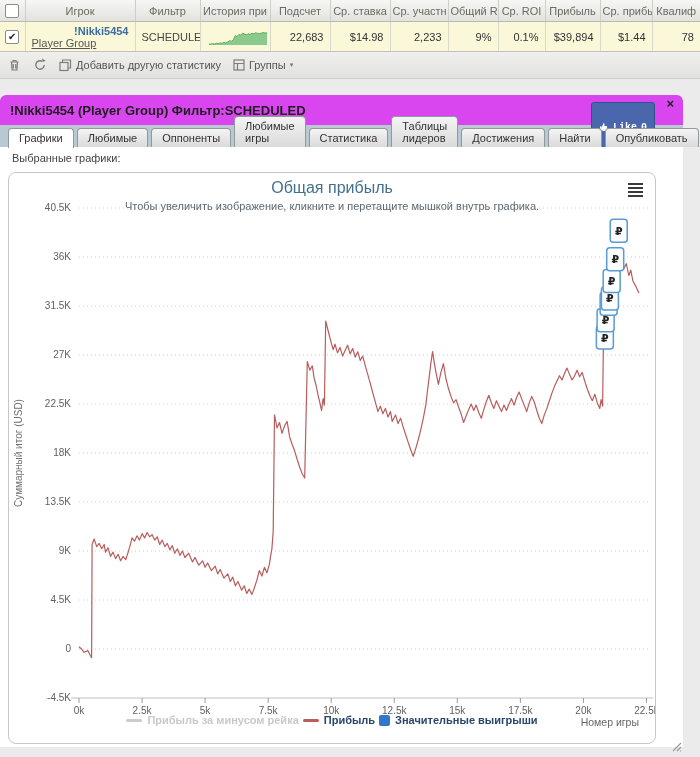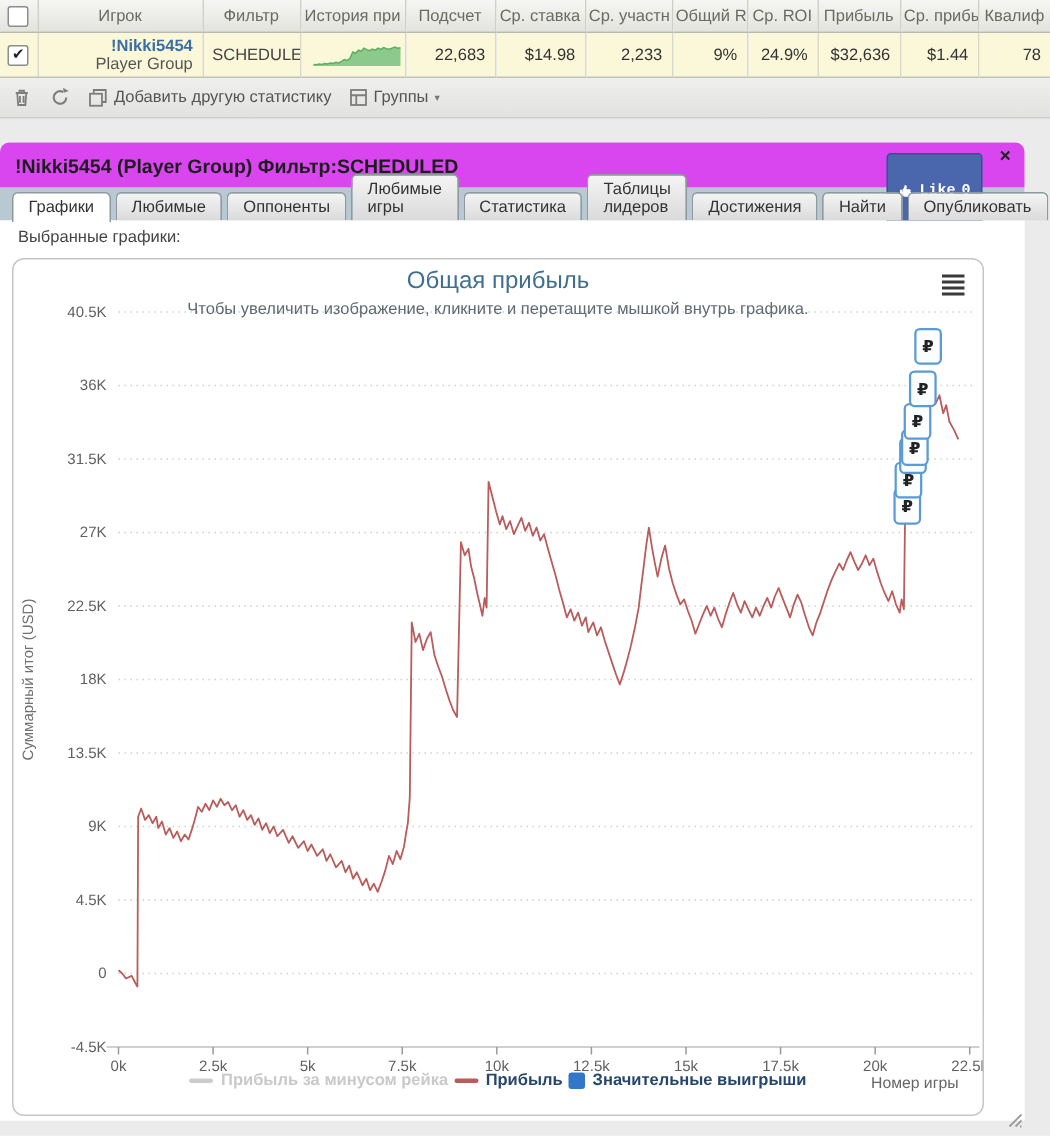--- a/index.html
+++ b/index.html
@@ -9,21 +9,21 @@
   .stats-table{position:absolute;top:0;left:0;width:700px;border-collapse:collapse;table-layout:fixed;background:#fff;}
   .stats-table th{height:21px;background:linear-gradient(#f6f6f4,#e2e2de);border-bottom:1px solid #b9b9b3;
        border-left:1px solid #cfcfc9;font-size:11px;font-weight:normal;color:#6b6b62;
        white-space:nowrap;overflow:hidden;padding:0 2px;}
   .stats-table td{height:29px;background:#fbf8da;border-bottom:1px solid #c2c2ba;border-left:1px solid #d8d8cc;
        font-size:11px;white-space:nowrap;overflow:hidden;padding:0 6px;}
   .stats-table th:first-child,.stats-table td:first-child{border-left:none;text-align:center;padding:0;}
   .num{text-align:right;color:#333;}
   .ctr{text-align:center;color:#444;}
   .player-link{color:#3a6ea5;font-weight:bold;font-size:11px;text-align:right;cursor:pointer;}
-  .player-sub{color:#555;font-size:11px;text-align:right;}
+  .player-sub{color:#555;font-size:11px;text-align:left;text-decoration:underline;}
   .cbx{display:inline-block;width:12px;height:12px;background:#fff;border:1px solid #8d8d8d;border-radius:2px;
        font-size:10px;line-height:12px;color:#222;text-align:center;vertical-align:middle;}
   
   .toolbar{position:absolute;top:52px;left:0;width:700px;height:27px;background:linear-gradient(#efefed,#e2e2e0);
        border-bottom:1px solid #cfcfcd;display:flex;align-items:center;gap:12px;padding-left:8px;box-sizing:border-box;
        font-size:11px;color:#555;}
   .tool-btn{display:flex;align-items:center;gap:4px;cursor:pointer;}
   .caret{font-size:7px;color:#777;}
   
   .panel{position:absolute;top:95px;left:0;width:683px;height:652px;background:#fff;border-radius:6px 6px 0 0;}
@@ -103,22 +103,22 @@
           </td>
           <td class="ctr">SCHEDULED</td>
           <td class="ctr"><svg width="62" height="22">
               <polygon points="2,18.98 3.870967741935484,19.15 5.741935483870968,18.64 7.612903225806451,18.98 9.483870967741936,18.3 11.35483870967742,18.64 13.225806451612902,17.96 15.096774193548386,18.3 16.967741935483872,17.45 18.838709677419356,17.96 20.70967741935484,16.94 22.580645161290324,15.75 24.451612903225804,16.259999999999998 26.322580645161292,14.9 28.193548387096772,10.649999999999999 30.06451612903226,11.5 31.93548387096774,9.46 33.806451612903224,10.14 35.67741935483871,8.100000000000001 37.54838709677419,9.12 39.41935483870968,9.8 41.29032258064516,8.78 43.16129032258065,9.46 45.03225806451613,8.100000000000001 46.90322580645161,8.95 48.774193548387096,7.76 50.645161290322584,8.44 52.516129032258064,8.78 54.387096774193544,8.100000000000001 56.25806451612903,7.42 58.12903225806452,8.100000000000001 60,7.76 60,20 2,20" fill="#8cc98c"></polygon>
               <polyline points="2,18.98 3.870967741935484,19.15 5.741935483870968,18.64 7.612903225806451,18.98 9.483870967741936,18.3 11.35483870967742,18.64 13.225806451612902,17.96 15.096774193548386,18.3 16.967741935483872,17.45 18.838709677419356,17.96 20.70967741935484,16.94 22.580645161290324,15.75 24.451612903225804,16.259999999999998 26.322580645161292,14.9 28.193548387096772,10.649999999999999 30.06451612903226,11.5 31.93548387096774,9.46 33.806451612903224,10.14 35.67741935483871,8.100000000000001 37.54838709677419,9.12 39.41935483870968,9.8 41.29032258064516,8.78 43.16129032258065,9.46 45.03225806451613,8.100000000000001 46.90322580645161,8.95 48.774193548387096,7.76 50.645161290322584,8.44 52.516129032258064,8.78 54.387096774193544,8.100000000000001 56.25806451612903,7.42 58.12903225806452,8.100000000000001 60,7.76" fill="none" stroke="#5fae5f" stroke-width="1"></polyline>
             </svg></td>
           <td class="num">22,683</td>
           <td class="num">$14.98</td>
           <td class="num">2,233</td>
           <td class="num">9%</td>
-          <td class="num">24.9%</td>
-          <td class="num">$32,636</td>
+          <td class="num">0.1%</td>
+          <td class="num">$39,894</td>
           <td class="num">$1.44</td>
           <td class="num">78</td>
         </tr>
       </tbody>
   </table>
 
   <div class="toolbar">
     <span class="tool-btn">
       <svg width="13" height="14">
         <path d="M2.5,4 h8 M5,4 V2.5 h3 V4 M3.5,4 l.6,8 h4.8 l.6,-8 M5.3,6 v4.5 M7.7,6 v4.5" stroke="#7d7d7d" stroke-width="1.2" fill="none"></path>

